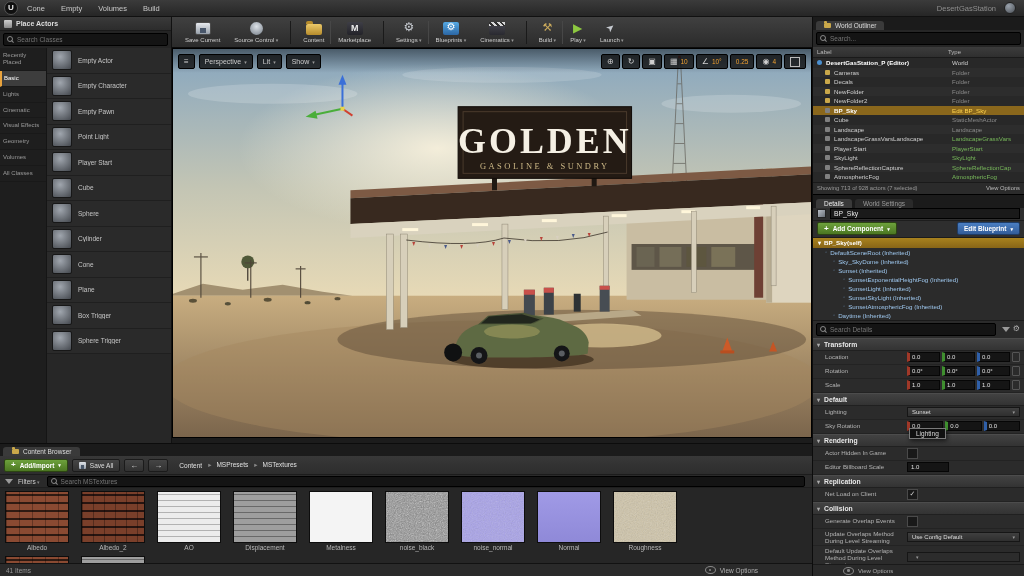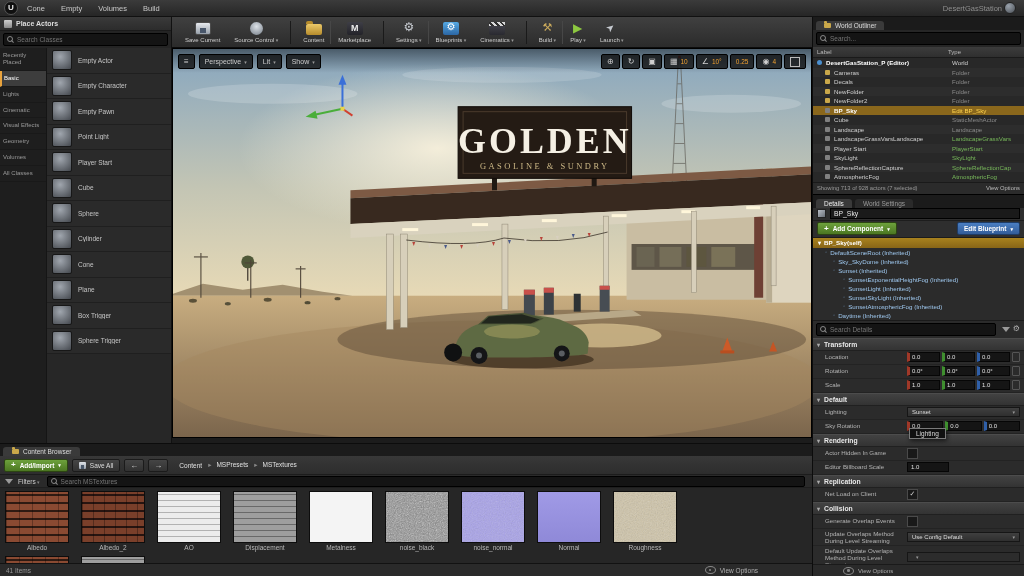--- a/index.html
+++ b/index.html
@@ -3,21 +3,21 @@
 <meta charset="utf-8">
 <style>
   html,body{margin:0;padding:0;background:#111;font-family:"Liberation Sans",sans-serif;-webkit-font-smoothing:antialiased;}
   #app{position:relative;width:1024px;height:576px;background:#1c1c1c;overflow:hidden;color:#ccc;}
   
   #menubar{position:absolute;left:0;top:0;width:1024px;height:17px;background:linear-gradient(#3b3b3b,#262626);border-bottom:1px solid #111;display:flex;align-items:center;gap:2px;padding:0 4px;box-sizing:border-box;}
   .ue-logo{width:12px;height:12px;border-radius:50%;background:#101010;border:1px solid #555;position:relative;flex:none;}
   .ue-logo::after{content:"U";position:absolute;left:0;right:0;top:0;text-align:center;font-size:8px;font-weight:bold;color:#e8e8e8;line-height:12px;}
   .menu-item{font-size:7.5px;color:#c8c8c8;padding:2px 7px;cursor:default;}
   .mb-spacer{flex:1;}
-  .win-title{font-size:7.5px;color:#8f8f8f;}
+  .win-title{font-size:7.5px;color:#8f8f8f;margin-right:6px;}
   .win-avatar{width:10px;height:10px;border-radius:50%;background:radial-gradient(circle at 35% 30%,#9aa2ac,#4a4f55);border:1px solid #222;margin-right:4px;}
   
   #placeactors{position:absolute;left:0;top:17px;width:172px;height:426px;background:#242424;border-right:1px solid #111;display:flex;flex-direction:column;box-sizing:border-box;}
   .pa-header{height:13px;background:linear-gradient(#3a3a3a,#2c2c2c);border-bottom:1px solid #1a1a1a;display:flex;align-items:center;gap:4px;padding:0 4px;flex:none;}
   .pa-header-icon{width:8px;height:8px;background:linear-gradient(#cfcfcf,#8a8a8a);border-radius:1px;flex:none;}
   .pa-header-label{font-size:7px;color:#ddd;font-weight:bold;}
   .search{display:flex;align-items:center;background:#141414;border:1px solid #000;border-radius:2px;margin:2px 3px;padding:0 3px;height:11px;gap:3px;flex:none;}
   .search input{background:transparent;border:none;color:#bbb;font-size:6.5px;outline:none;width:100%;font-family:inherit;padding:0;}
   .mag{width:7px;height:7px;position:relative;flex:none;}
   .mag::before{content:"";position:absolute;width:4px;height:4px;border:1px solid #888;border-radius:50%;left:0;top:0;}

